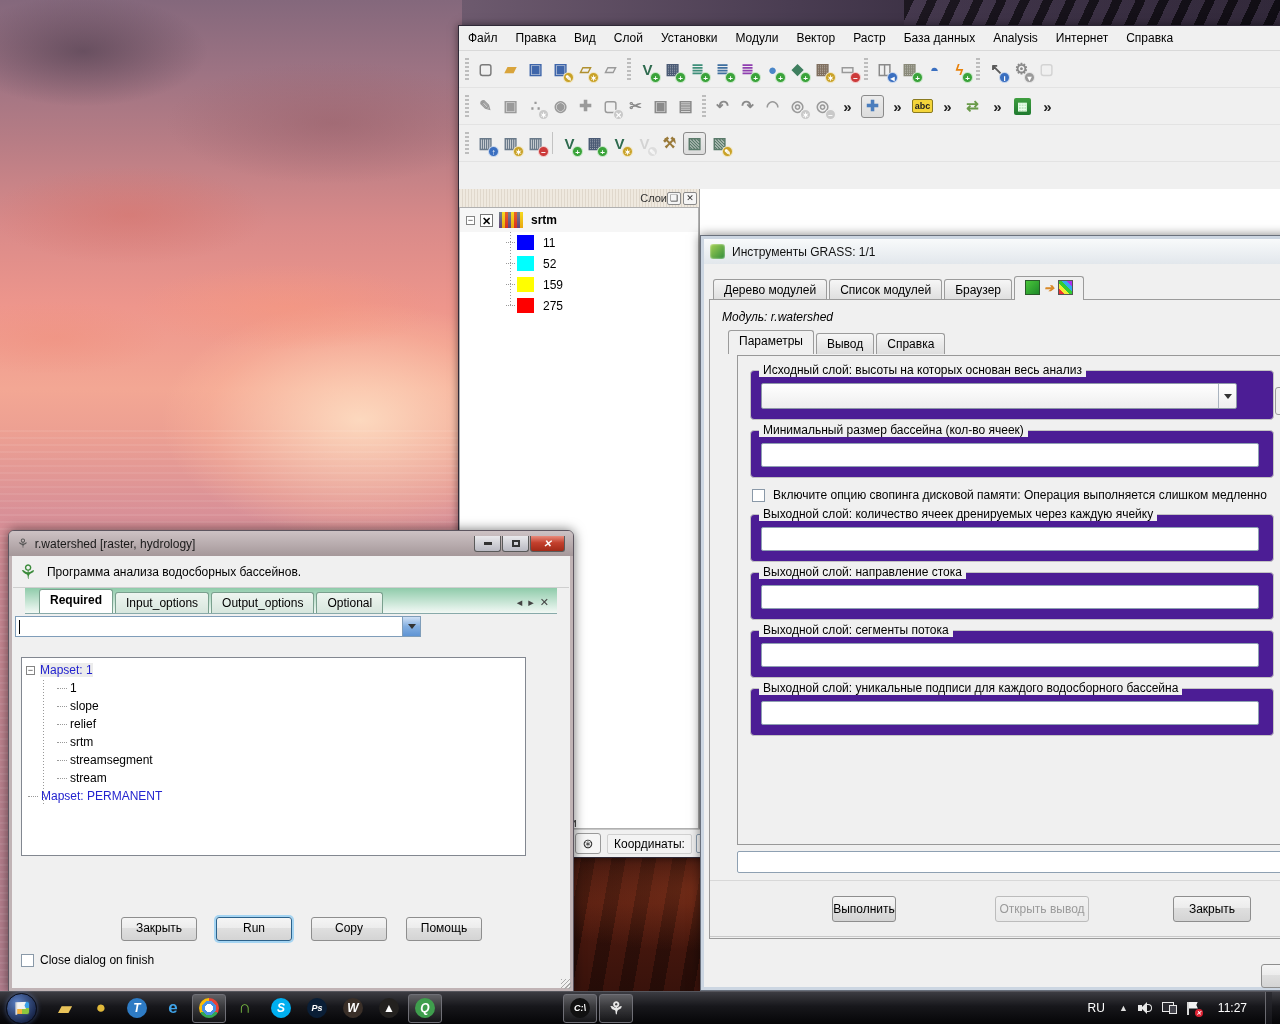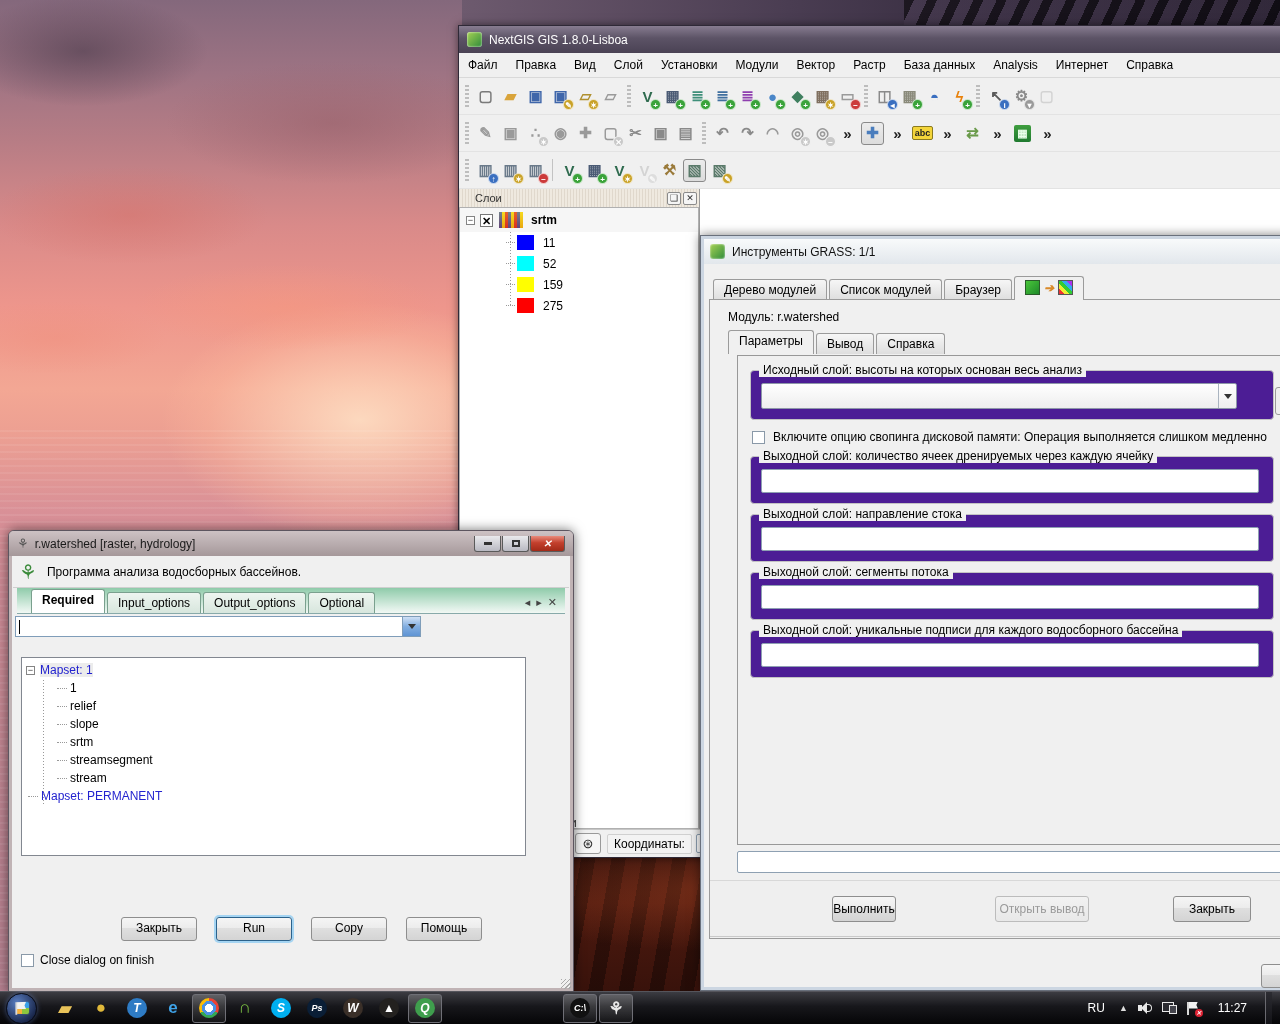--- a/index.html
+++ b/index.html
@@ -60,21 +60,21 @@
 .appico{width:15px;height:15px;border-radius:3px;background:linear-gradient(135deg,#a6d155,#2e8b3a);margin-right:7px;
  box-shadow:inset 0 0 2px #fff;}
 #main-menubar{height:25px;background:#f0f0f0;border-bottom:1px solid #d9d9d9;display:flex;align-items:center;font-size:12px;}
 #main-menubar span{padding:4px 9px;}
 #toolbars{background:#f0f0f0;}
 #toolbars .tb-row{border-bottom:1px solid #e3e3e3;height:37px;}
 #main-body{position:absolute;left:0;top:163px;right:0;bottom:28px;display:flex;}
 #layers-panel{width:241px;background:#f0f0f0;display:flex;flex-direction:column;border-right:1px solid #9a9a9a;}
 #layers-header{height:18px;display:flex;align-items:center;font-size:11px;color:#333;
  background:repeating-linear-gradient(90deg,#e0d8cc 0 1px,#efe9df 1px 3px);}
-#layers-header .ttl{flex:1;text-align:left;padding-left:16px;}
+#layers-header .ttl{flex:1;text-align:right;padding-left:16px;}
 .panebtn{width:14px;height:13px;border:1px solid #8a8a8a;background:#f5f5f5;font-size:9px;line-height:11px;text-align:center;margin-right:2px;border-radius:2px;color:#333;}
 #legend{flex:1;background:#fff;border:1px solid #b0b0b0;margin:0;position:relative;overflow:hidden;font-size:12px;}
 .leg-root{display:flex;align-items:center;height:24px;padding-left:6px;background:#f6f6f6;}
 .exp{width:9px;height:9px;border:1px solid #848484;background:#fff;font-size:9px;line-height:7px;text-align:center;color:#333;margin-right:5px;}
 .leg-cb{width:13px;height:13px;border:1px solid #777;background:#fff;font-size:11px;line-height:12px;font-weight:bold;text-align:center;margin-right:6px;}
 .leg-thumb{width:24px;height:16px;margin-right:8px;background:
  repeating-linear-gradient(90deg, rgba(0,60,200,.5) 0 3px, rgba(255,230,0,.6) 3px 6px, rgba(230,30,20,.6) 6px 9px),
  linear-gradient(180deg,#e8c84a,#c84a2a);}
 .leg-name{font-weight:bold;}
 .leg-row{display:flex;align-items:center;height:21px;padding-left:46px;}
@@ -98,21 +98,21 @@
  padding:0 6px;font-size:12px;color:#111;}
 .tabs{display:flex;align-items:flex-end;height:24px;padding-left:8px;}
 .tab{background:linear-gradient(#f6f6f6,#dedede);border:1px solid #9b9b9b;border-bottom:none;
  border-radius:3px 3px 0 0;padding:3px 10px;font-size:12px;margin-right:2px;height:21px;}
 .tab.active{background:#f0f0f0;height:24px;position:relative;z-index:2;}
 .gtab-icons{display:flex;align-items:center;gap:4px;}
 .gtab-a{width:15px;height:15px;background:linear-gradient(135deg,#49c63a,#1f8a2a);border:1px solid #2a5a2a;}
 .gtab-arrow{color:#d98a2a;font-weight:bold;font-size:12px;}
 .gtab-b{width:15px;height:15px;background:linear-gradient(45deg,#e33 0 20%,#ee3 20% 40%,#3c3 40% 60%,#3ae 60% 80%,#a3e 80%);border:1px solid #555;}
 #gtab-page{position:absolute;left:8px;right:5px;top:63px;bottom:51px;border:1px solid #9b9b9b;background:#f0f0f0;}
-#grass-module{position:absolute;left:18px;top:10px;font-size:12px;}
+#grass-module{position:absolute;left:12px;top:10px;font-size:12px;font-style:italic;}
 #grass-inner-tabs{position:absolute;left:10px;top:30px;}
 #grass-scroll{position:absolute;left:27px;right:6px;top:55px;height:490px;border:1px solid #989898;background:#f0f0f0;padding:14px 12px 0;overflow:hidden;}
 #grass-scroll .grp{margin-bottom:10px;padding:12px 10px 10px;}
 #grass-scroll .inp{display:block;width:calc(100% - 4px);height:24px;}
 .gcombo{position:relative;height:26px;background:linear-gradient(#fff,#eee);border:1px solid #8e98a8;border-radius:2px;width:calc(100% - 26px);}
 .gcombo .arrow{position:absolute;right:0;top:0;bottom:0;width:18px;border-left:1px solid #aab4c0;display:flex;align-items:center;justify-content:center;}
 .tri{width:0;height:0;border-left:4px solid transparent;border-right:4px solid transparent;border-top:5px solid #333;}
 .redbtn{position:absolute;right:-16px;top:16px;width:14px;height:28px;border:1px solid #9a9a9a;border-radius:3px 0 0 3px;background:#efefef;
  display:flex;flex-direction:column;align-items:center;justify-content:center;gap:3px;}
 .swap-row{display:flex;align-items:center;gap:8px;font-size:12px;margin:2px 2px 12px;}
@@ -129,21 +129,21 @@
 #ws-title .t{flex:1;}
 .capbtns{display:flex;}
 .capbtn{width:27px;height:16px;border:1px solid #5a5a5a;border-top:none;border-radius:0 0 3px 3px;
  background:linear-gradient(#e9e9ec,#b9b9c2);display:flex;align-items:center;justify-content:center;margin-left:1px;}
 .capbtn.close{width:35px;background:linear-gradient(#e88b7c,#c3402d 45%,#a22a18);}
 .capbtn .minbar{width:8px;height:3px;background:#333;}
 .capbtn .maxbox{width:8px;height:7px;border:2px solid #333;}
 .capbtn .x{color:#fff;font-size:10px;font-weight:bold;}
 #ws-header{height:32px;margin:0 4px;background:#f0f0f0;border-bottom:1px solid #cfcfcf;display:flex;align-items:center;padding:0 6px;font-size:12px;}
 .grassico{font-size:20px;color:#3a8a3a;margin-right:10px;line-height:20px;}
-#ws-tabbar{height:26px;margin:0 8px;background:linear-gradient(#8fcbaa,#dff0e7 80%,#f2f8f4);display:flex;align-items:flex-end;padding-left:14px;border-bottom:1px solid #8aa;}
+#ws-tabbar{height:26px;margin:0 16px;background:linear-gradient(#8fcbaa,#dff0e7 80%,#f2f8f4);display:flex;align-items:flex-end;padding-left:14px;border-bottom:1px solid #8aa;}
 #ws-tabbar .tab{border-color:#7aa08e;background:linear-gradient(#eef5f0,#d7e6dd);}
 #ws-tabbar .tab.active{background:#fff;font-weight:bold;}
 #ws-tabctl{margin-left:auto;display:flex;align-items:center;gap:6px;padding:0 8px 4px;color:#444;font-size:11px;}
 #ws-labelrow{display:flex;margin:8px 8px 2px;font-size:12px;}
 #ws-labelrow .hint{margin-left:auto;}
 #ws-combo{position:relative;margin:2px 0 0 6px;width:406px;height:21px;background:#fff;border:1px solid #7f9db9;}
 #ws-combo .caret{position:absolute;left:3px;top:3px;width:1px;height:14px;background:#000;}
 #ws-combo .drop{position:absolute;right:0;top:0;bottom:0;width:18px;background:linear-gradient(#cfe0f5,#82aee0 50%,#5f94d4);border-left:1px solid #7f9db9;display:flex;align-items:center;justify-content:center;}
 #ws-tree{position:absolute;left:12px;top:126px;width:505px;height:199px;background:#fff;border:1px solid #828790;font-size:12px;padding:3px 0 0 4px;overflow:hidden;}
 .tree-row{height:18px;display:flex;align-items:center;}
@@ -200,24 +200,20 @@
   <div id="wp-sky">
     <div class="clouds"></div>
     <div class="sea"></div>
   </div>
   <div id="wp-top">
     <div class="stripes"></div>
   </div>
   <div id="wp-rocks"></div>
 
   <div id="main-window">
-    <div id="main-title">
-      <span class="appico"></span>
-      <span>NextGIS GIS 1.8.0-Lisboa</span>
-    </div>
     <div id="main-menubar">
       <span>Файл</span>
       <span>Правка</span>
       <span>Вид</span>
       <span>Слой</span>
       <span>Установки</span>
       <span>Модули</span>
       <span>Вектор</span>
       <span>Растр</span>
       <span>База данных</span>
@@ -510,20 +506,24 @@
       <div id="grass-scroll">
         <div class="grp">
           <span class="glabel">Исходный слой: высоты на которых основан весь анализ</span>
           <div class="gcombo">
             <span class="arrow">
                 <i class="tri"></i>
               </span>
           </div>
           <div class="redbtn"></div>
         </div>
+        <div class="grp">
+          <span class="glabel">Минимальный размер бассейна (кол-во ячеек)</span>
+          <input class="inp" style="">
+        </div>
         <div class="swap-row">
           <span class="cb"></span>
           <span>Включите опцию свопинга дисковой памяти: Операция выполняется слишком медленно</span>
         </div>
         <div class="grp">
           <span class="glabel">Выходной слой: количество ячеек дренируемых через каждую ячейку</span>
           <input class="inp" style="">
         </div>
         <div class="grp">
           <span class="glabel">Выходной слой: направление стока</span>
@@ -589,25 +589,25 @@
       <div class="tree-row sel">
         <span class="exp">−</span>
         <span class="blue">Mapset: 1</span>
       </div>
       <div class="tree-row child">
           <i class="hdots"></i>
           <span>1</span>
         </div>
       <div class="tree-row child">
           <i class="hdots"></i>
-          <span>relief</span>
+          <span>slope</span>
         </div>
       <div class="tree-row child">
           <i class="hdots"></i>
-          <span>slope</span>
+          <span>relief</span>
         </div>
       <div class="tree-row child">
           <i class="hdots"></i>
           <span>srtm</span>
         </div>
       <div class="tree-row child">
           <i class="hdots"></i>
           <span>streamsegment</span>
         </div>
       <div class="tree-row child">

